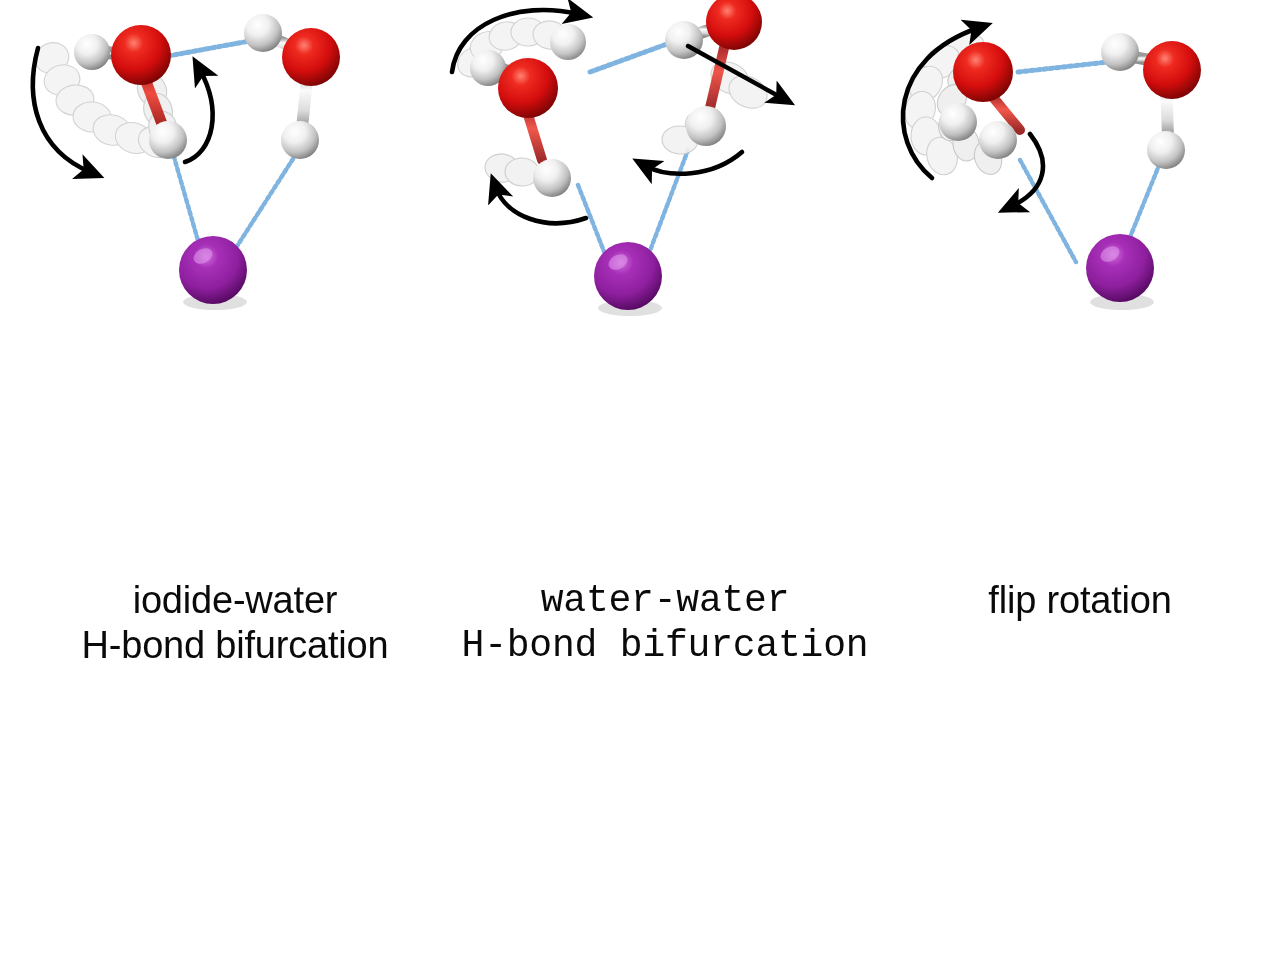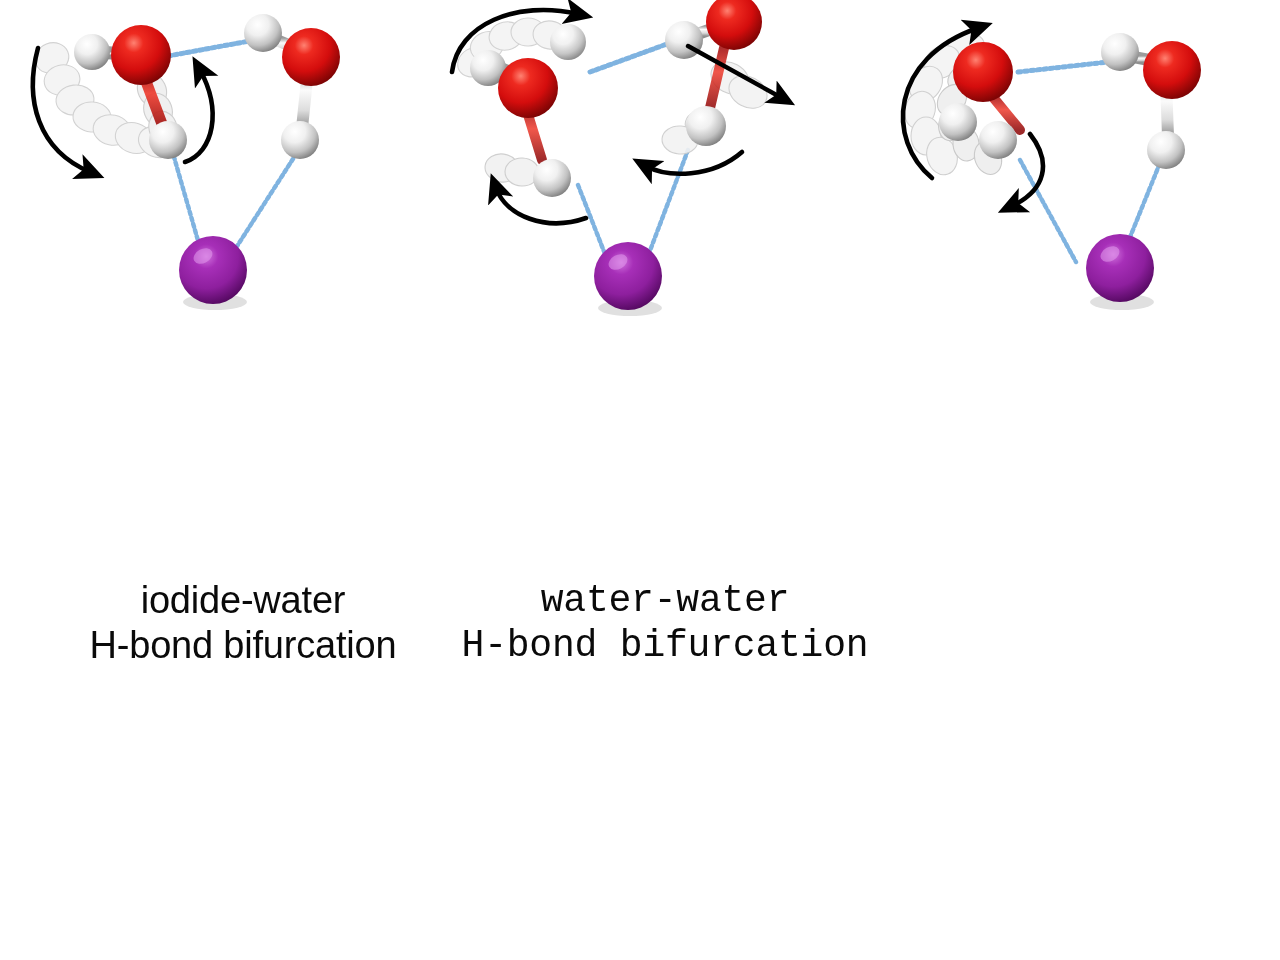--- a/index.html
+++ b/index.html
@@ -45,21 +45,21 @@
     position: absolute;
     width: 100%;
     text-align: center;
     color: #0a0a0a;
     font-family: "Liberation Sans", sans-serif;
     font-size: 38px;
     line-height: 45px;
     letter-spacing: -0.2px;
     white-space: pre;
   }
-  #caption-iodide-water  { top: 578px; padding-left: 8px; }
+  #caption-iodide-water  { top: 578px; }
   #caption-water-water   { top: 578px; font-family: Liberation Mono, monospace; }
   #caption-flip-rotation { top: 578px; }
 </style>
 </head>
 <body>
 
 <div id="figure-root">
 
   <div class="panel" id="panel-iodide-water">
     <div class="scene">
@@ -351,15 +351,16 @@
           <ellipse cx="230" cy="254" rx="10" ry="7" fill="#e29bec" opacity="0.55" transform="rotate(-28 230 254)"></ellipse>
         </g>
 
         <g fill="none" stroke="#000000" stroke-linecap="round">
           <path d="M52,178 C6,140 10,58 98,28" stroke-width="4.6" marker-end="url(#ahC)"></path>
           <path d="M150,134 C172,162 166,190 132,206" stroke-width="4.6" marker-end="url(#ahC)"></path>
         </g>
       </svg>
     </div>
 
+    <div class="caption" id="caption-flip-rotation">flip rotation</div>
   </div>
 
 </div>
 
 </body></html>

